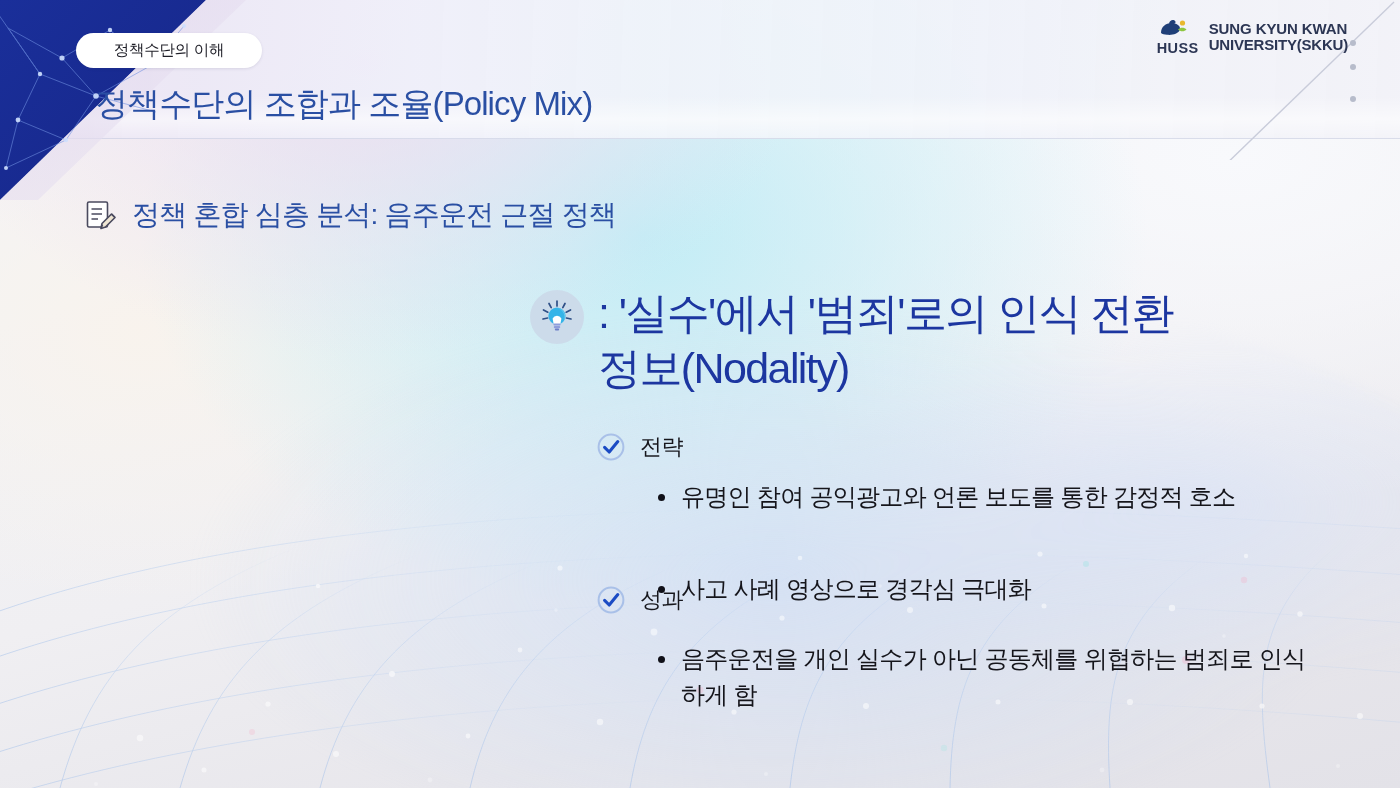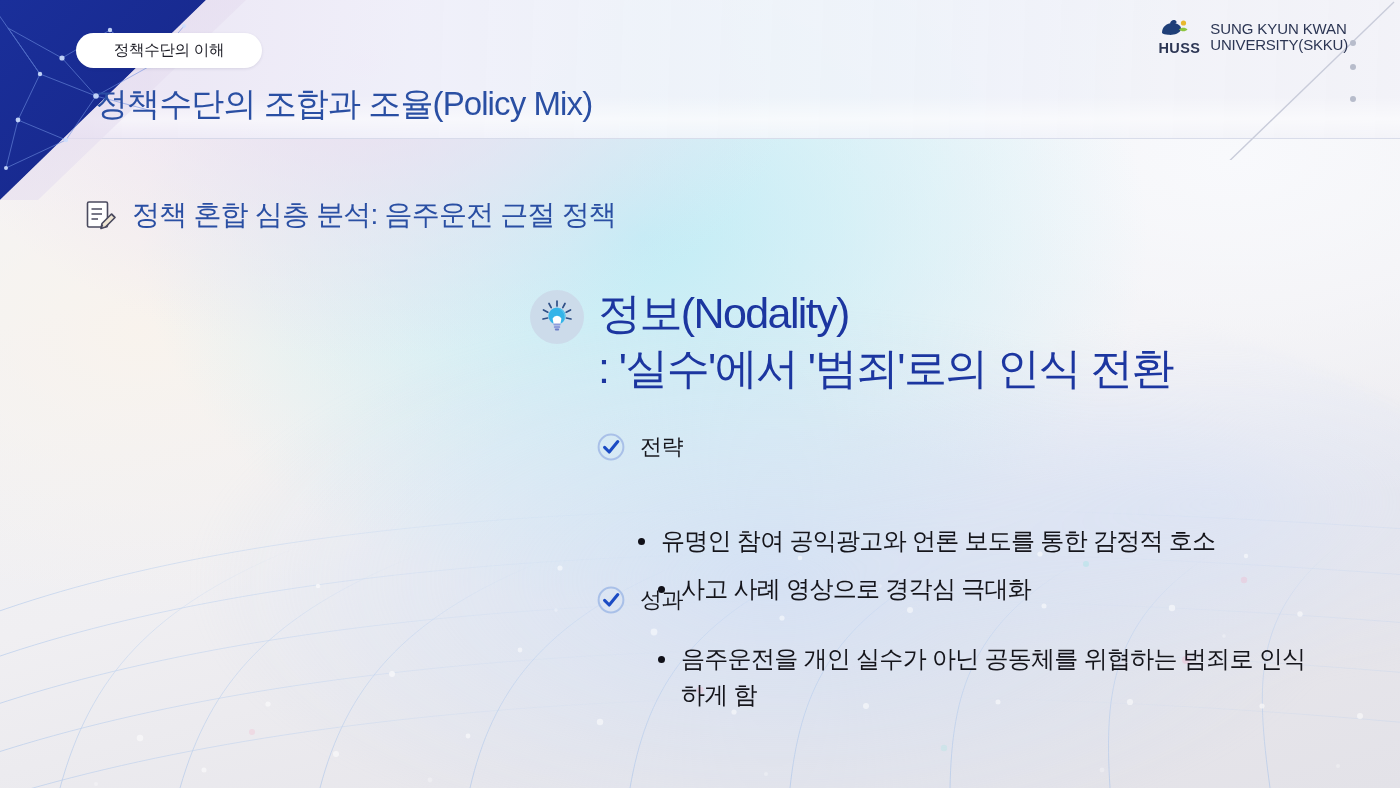--- a/index.html
+++ b/index.html
@@ -70,21 +70,21 @@
   .slide-title{
     position:absolute;left:95px;top:82px;
     font-size:33px;color:#2a4fa3;letter-spacing:-.9px;font-weight:400;
     white-space:nowrap;
   }
 
   
   .logo{position:absolute;right:52px;top:18px;display:flex;align-items:center;gap:10px;}
   .logo-mark{display:flex;flex-direction:column;align-items:center;gap:1px;}
   .logo-huss{font-size:14.5px;font-weight:700;color:#2c3654;letter-spacing:.4px;line-height:1;}
-  .logo-text{line-height:1.08;color:#2c3654;font-size:15px;letter-spacing:-.2px;white-space:nowrap;}
+  .logo-text{line-height:1.08;color:#2c3654;font-size:15px;letter-spacing:-.2px;white-space:nowrap;font-weight:bold;}
   .logo-text div:first-child{letter-spacing:-.1px;}
   .dots{position:absolute;right:44px;top:40px;}
   .dot{width:6px;height:6px;border-radius:50%;background:#b7bccb;margin-bottom:18px;}
   .dot.far{margin-top:26px;}
 
   
   .subheading{
     position:absolute;left:84px;top:196px;
     display:flex;align-items:center;gap:14px;
     font-size:28px;color:#2a4fa3;letter-spacing:-.8px;
@@ -109,21 +109,21 @@
   .bullet{position:absolute;display:flex;gap:16px;align-items:flex-start;}
   .bullet-dot{
     width:7px;height:7px;border-radius:50%;background:#101018;
     margin-top:15px;flex:0 0 7px;
   }
   .bullet-text{font-size:24px;line-height:1.52;color:#15151b;letter-spacing:-.7px;max-width:640px;}
 
   
   #chk-strategy{left:596px;top:432px;}
   #chk-result  {left:596px;top:585px;}
-  #b1{left:638px;top:479px;margin-top:44px;}
+  #b1{left:658px;top:479px;}
   #b2{left:658px;top:571px;}
   #b3{left:658px;top:641px;}
 </style>
 </head>
 <body>
 
 <div class="slide">
 
   <div class="bg-base"></div>
   <div class="bg-globe"></div>
@@ -306,22 +306,22 @@
           </g>
           <circle cx="19" cy="18" r="8.6" fill="#35b4e8"></circle>
           <path d="M19 10.2 a8.2 8.2 0 0 1 6.6 13 A9 9 0 0 0 19 10.2 Z" fill="#7fd4f2" opacity=".8"></path>
           <path d="M14.6 20.5 a5 5 0 0 1 8.8 0 L22.4 26 h-6.8 Z" fill="#ffffff"></path>
           <rect x="15.4" y="25.4" width="7.2" height="2.2" rx="1" fill="#8e9ddb"></rect>
           <rect x="15.8" y="28" width="6.4" height="2.2" rx="1" fill="#8e9ddb"></rect>
           <rect x="16.8" y="30.4" width="4.4" height="2.2" rx="1.1" fill="#6d7fc6"></rect>
         </svg>
       </div>
       <div>
+        <div class="block-title">: '실수'에서 '범죄'로의 인식 전환</div>
         <div class="block-title">정보(Nodality)</div>
-        <div class="block-title">: '실수'에서 '범죄'로의 인식 전환</div>
       </div>
     </div>
   </div>
 
   <div class="check-row" id="chk-strategy">
     <svg class="check-ico" viewBox="0 0 30 30">
       <circle cx="15" cy="15" r="12.4" fill="none" stroke="#a9c0e8" stroke-width="2"></circle>
       <path d="M8.6 15.4 L13.2 20 L21.8 9.6" fill="none" stroke="#1b4bc4" stroke-width="3.1" stroke-linecap="round" stroke-linejoin="round"></path>
     </svg>
     <span class="check-label">전략</span>

